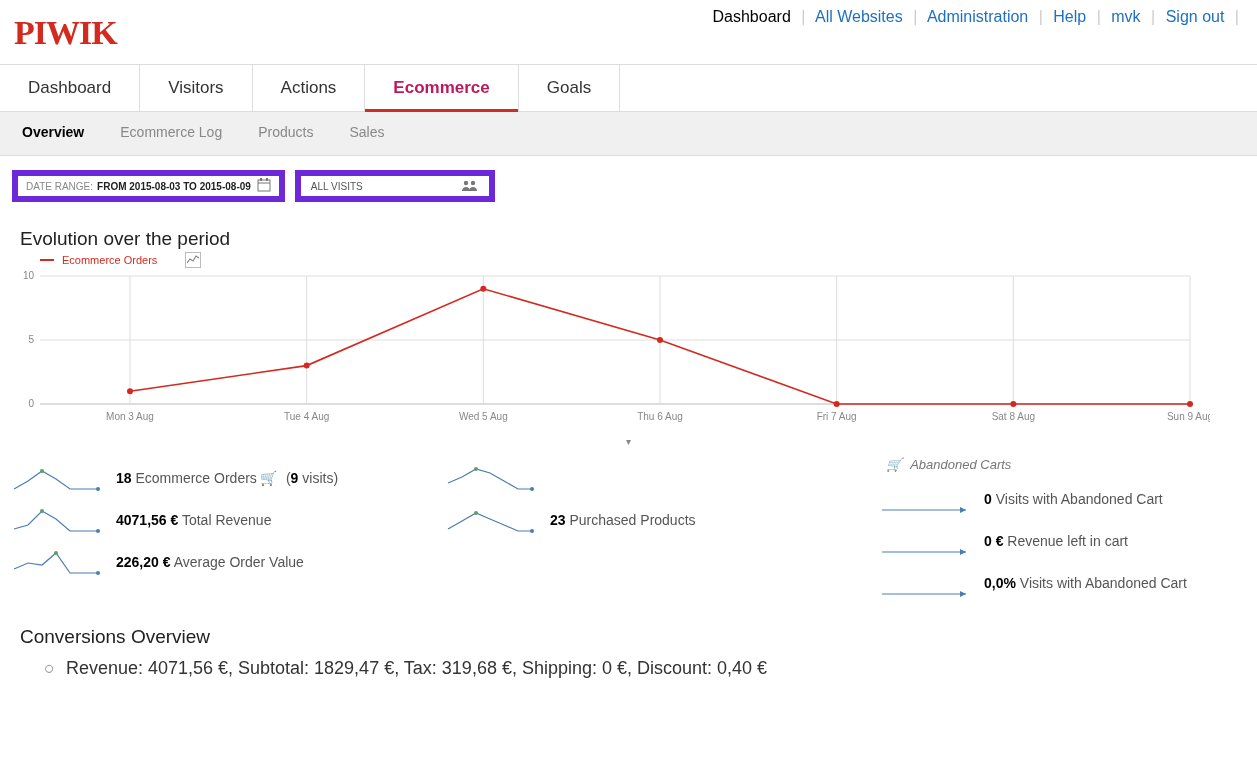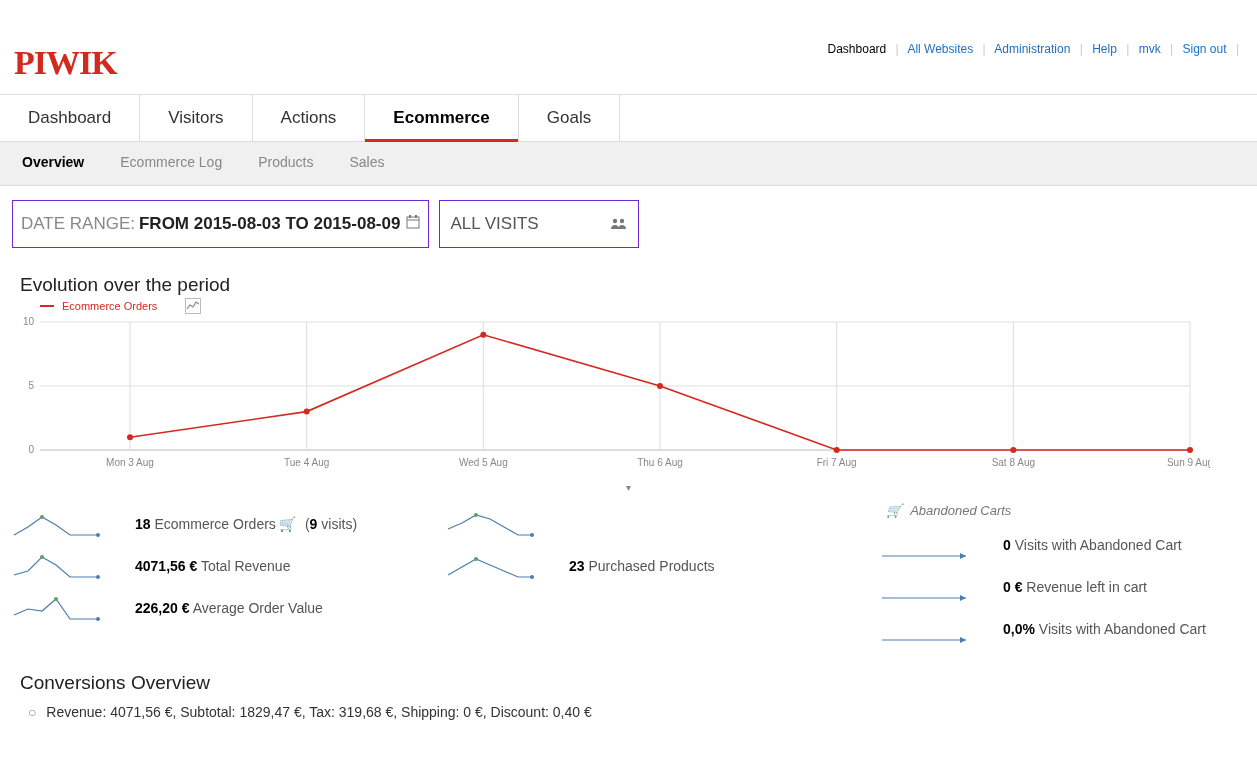--- a/index.html
+++ b/index.html
@@ -6,23 +6,22 @@
   body {
     margin: 0;
     font-family: Verdana, Arial, sans-serif;
     font-size: 13px;
     color: #333;
     background: #fff;
   }
   a { color: #1e70bf; text-decoration: none; }
   .topmenu {
     text-align: right;
-    padding: 2px 12px 4px 0;
-    font-size: 12px;
-    margin-top: 40px;
+    padding: 8px 12px 4px 0;
+    font-size: 16px;
   }
   .topmenu .sep { color: #ccc; margin: 0 6px; }
   .topmenu .active { color: #000; }
   .logo {
     font-family: Georgia, serif;
     font-size: 34px;
     font-weight: bold;
     color: #d4291f;
     letter-spacing: -1px;
     padding: 0 0 12px 14px;
@@ -40,21 +39,21 @@
     display: flex;
     align-items: center;
     font-size: 17px;
     color: #333;
     border-right: 1px solid #ddd;
     cursor: pointer;
     position: relative;
   }
   .tab.active {
     font-weight: bold;
-    color: #000000;
+    color: #be185d;
   }
   .tab.active::after {
     content: "";
     position: absolute;
     left: 0; right: 0; bottom: -1px;
     height: 3px;
     background: #d4291f;
   }
   .subtabs {
     background: #f0f0f0;
@@ -73,27 +72,27 @@
   .subtab.active {
     color: #000;
     font-weight: bold;
   }
   .ctlrow {
     display: flex;
     gap: 10px;
     padding: 14px 12px 8px 12px;
   }
   .ctl {
-    border: 1px solid #6d28d9;
+    border: 6px solid #6d28d9;
     background: #fff;
     display: flex;
     align-items: center;
-    font-size: 17px;
+    font-size: 10px;
     color: #555;
-    height: 48px;
+    height: 32px;
   }
   .ctl-date { padding: 0 8px; }
   .ctl-date .lbl { color: #888; text-transform: uppercase; margin-right: 4px;}
   .ctl-date .val { font-weight: bold; color: #222; }
   .ctl-date .cal { margin-left: 6px; color: #777; }
   .ctl-seg { width: 200px; padding: 0 10px; justify-content: space-between;}
   .ctl-seg .txt {}
   .ctl-seg .ppl { color: #777; }
   h2.section {
     font-size: 19px;
@@ -137,27 +136,27 @@
   .ab-title {
     display: flex; align-items: center; gap: 8px;
     font-style: italic; color: #777; padding-left: 6px; margin-bottom: 6px;
     font-size: 13px;
   }
   .stat {
     display: flex; align-items: center; gap: 14px;
     padding: 6px 0;
   }
   .spark { flex: 0 0 90px; height: 30px; }
-  .stat .txt { font-size: 14px; color: #555; margin-left: 19px; }
+  .stat .txt { font-size: 14px; color: #555; }
   .stat .txt b { color: #000; font-weight: bold; }
   .cart-icon { color: #999; }
   
   .conv-line {
-    padding: 2px 0 0 28px;
-    font-size: 14px;
+    padding: 2px 0 0 44px;
+    font-size: 18px;
     color: #333;
   }
   .conv-line .bullet { color: #888; margin-right: 6px; }
 </style>
 </head>
 <body>
 
 <div class="topmenu">
   <a href="#" class="active">Dashboard</a>
   <span class="sep">|</span>

